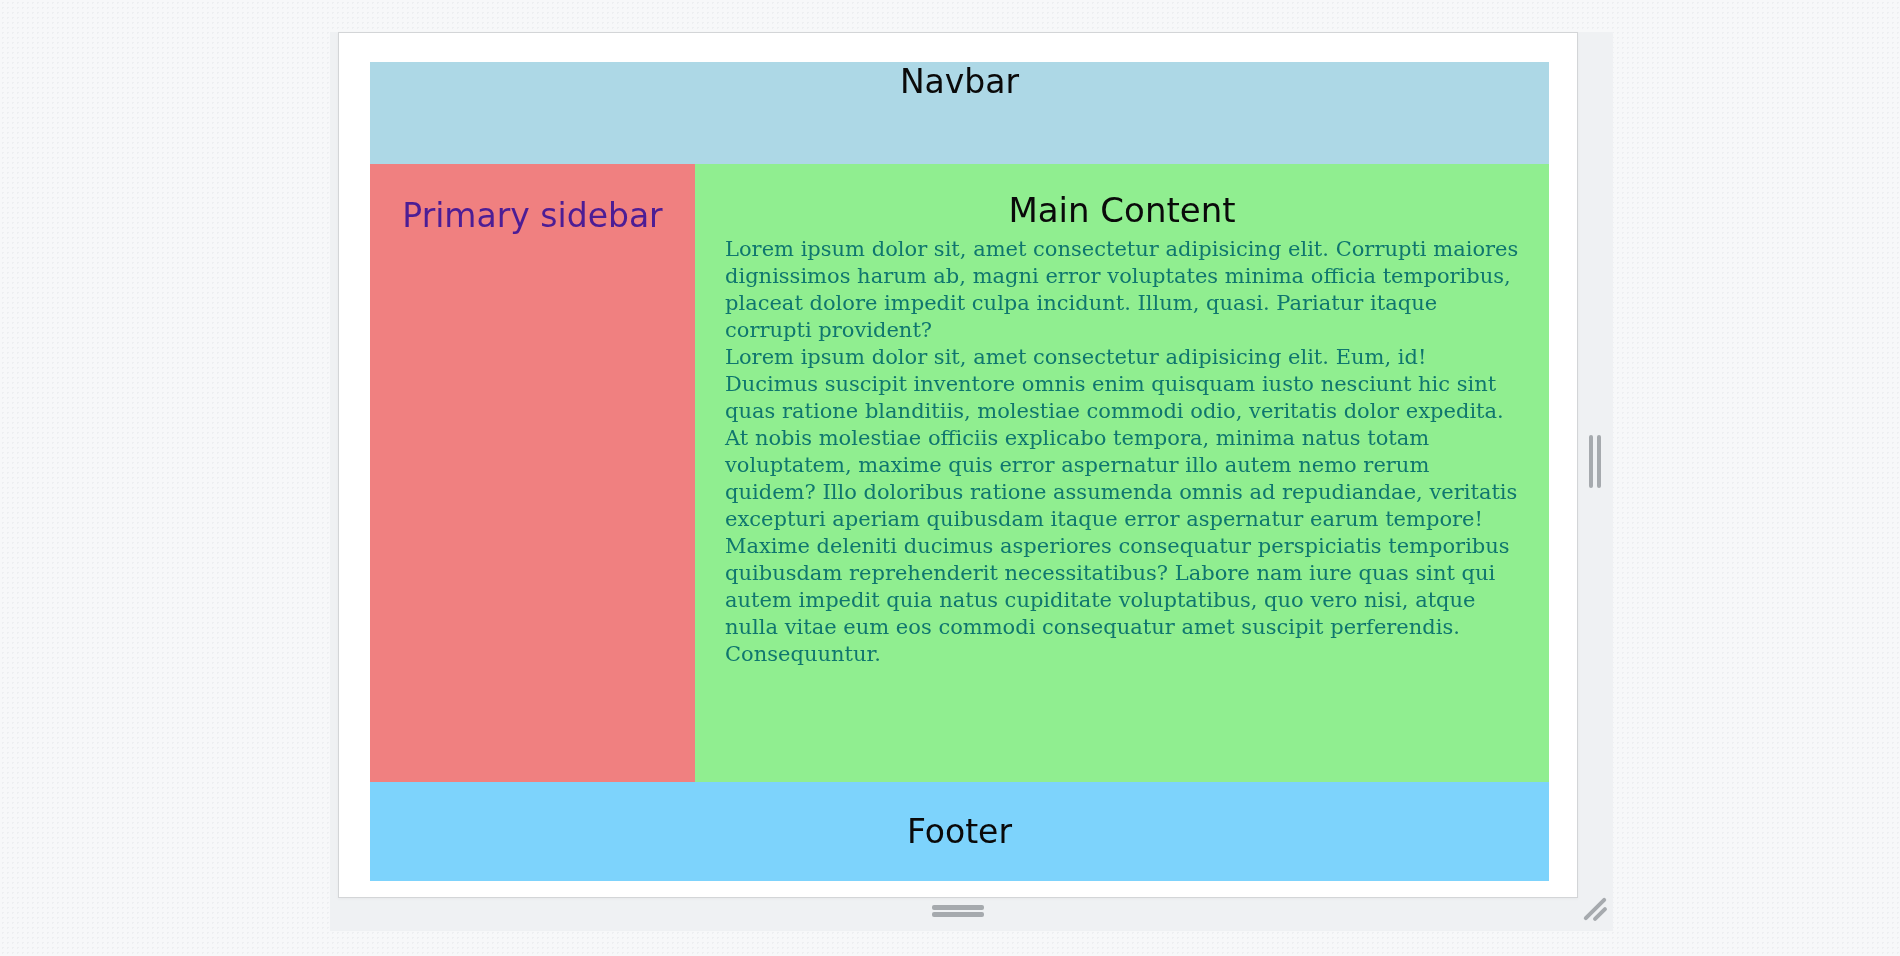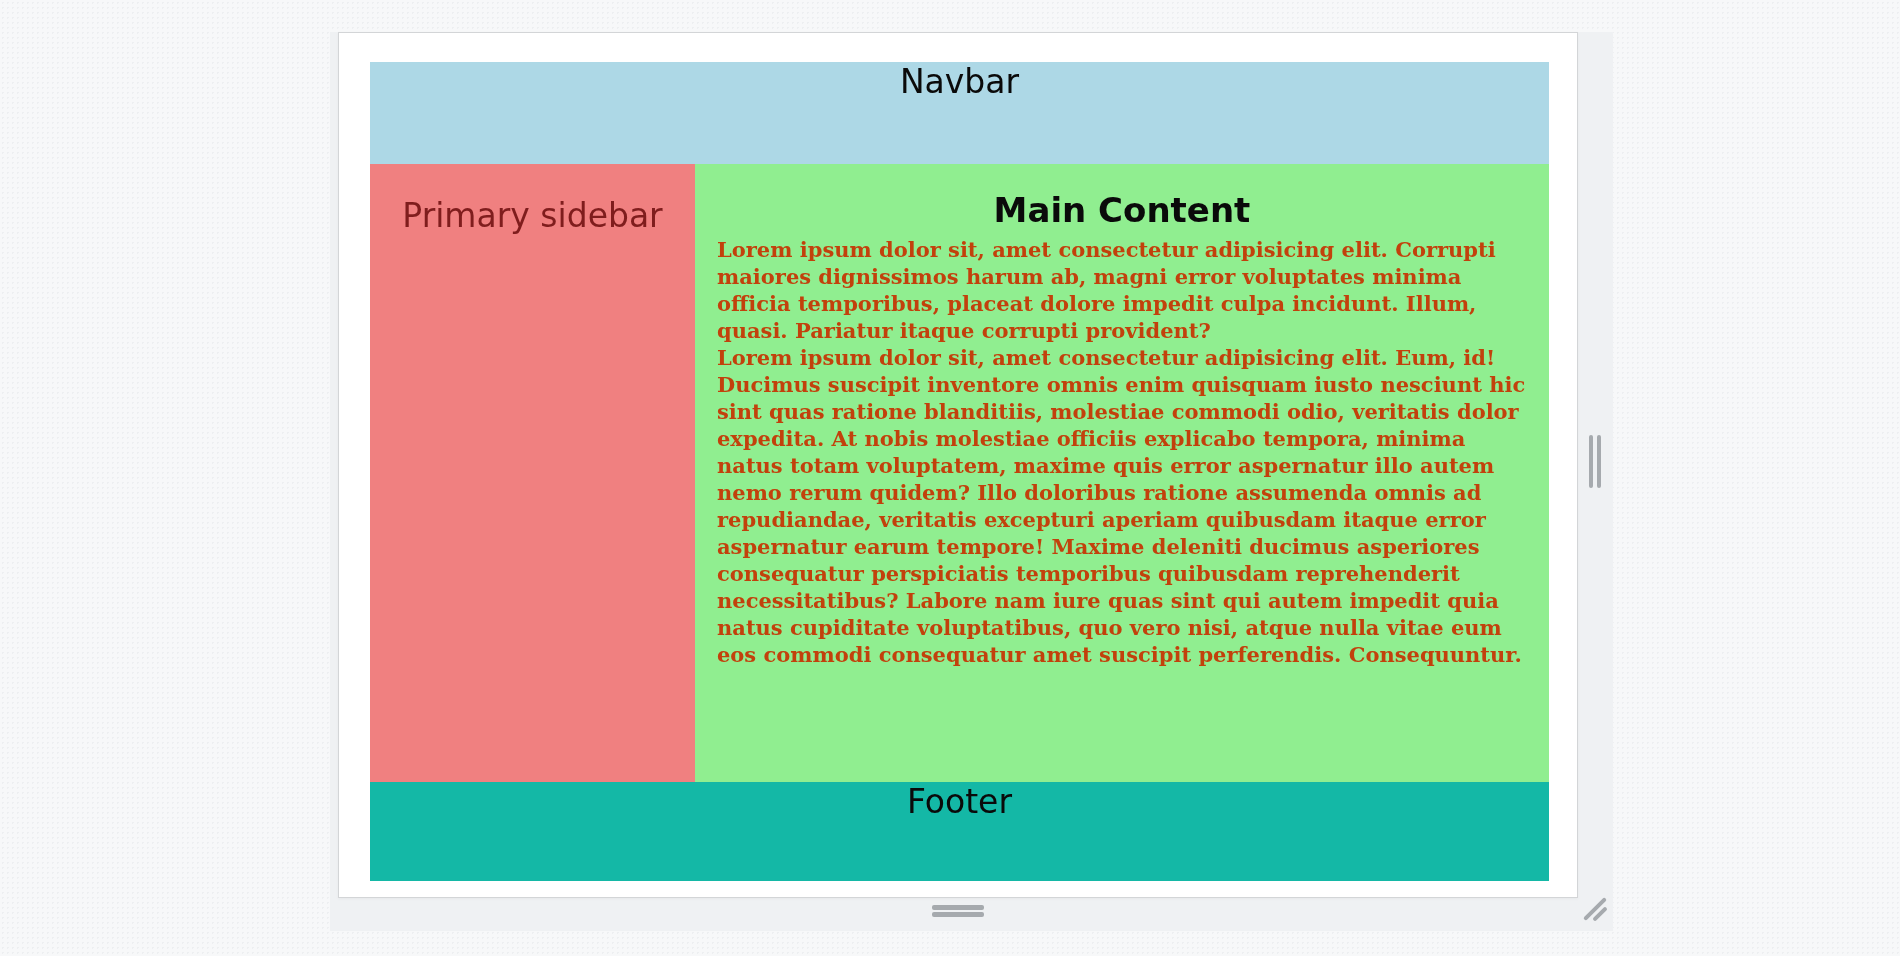--- a/index.html
+++ b/index.html
@@ -43,50 +43,49 @@
   }
 
   .middle { display: flex; height: 618px; }
 
   .sidebar {
     width: 325px;
     background: #f08080;
     text-align: center;
     font-family: "DejaVu Sans", sans-serif;
     font-size: 33px;
-    color: #7f1d1d;
+    color: #4c1d95;
   }
   .sidebar > span { display: inline-block; margin-top: 32px; }
 
   .main {
     flex: 1;
     background: #90ee90;
     overflow: hidden;
-    font-weight: bold;
   }
   .main-heading {
     text-align: center;
     font-family: "DejaVu Sans", sans-serif;
     font-size: 34px;
     color: #0a0a0a;
     margin: 26px 0 6px;
   }
   .main p {
-    margin: 0 22px;
+    margin: 0 30px;
     font-family: "DejaVu Serif", "Liberation Serif", serif;
     font-size: 21px;
     line-height: 27px;
-    color: #c2410c;
+    color: #0f766e;
   }
 
   .footer {
     height: 99px;
-    background: #14b8a6;
+    background: #7dd3fc;
     display: flex;
-    align-items: flex-start;
+    align-items: center;
     justify-content: center;
     font-family: "DejaVu Sans", sans-serif;
     font-size: 33px;
     color: #0a0a0a;
   }
 
   
   .grip-right {
     position: absolute;
     left: 1589px; top: 435px;

